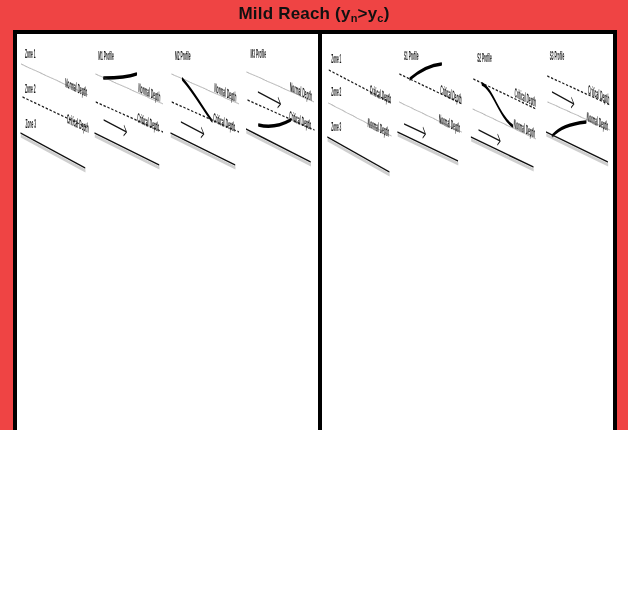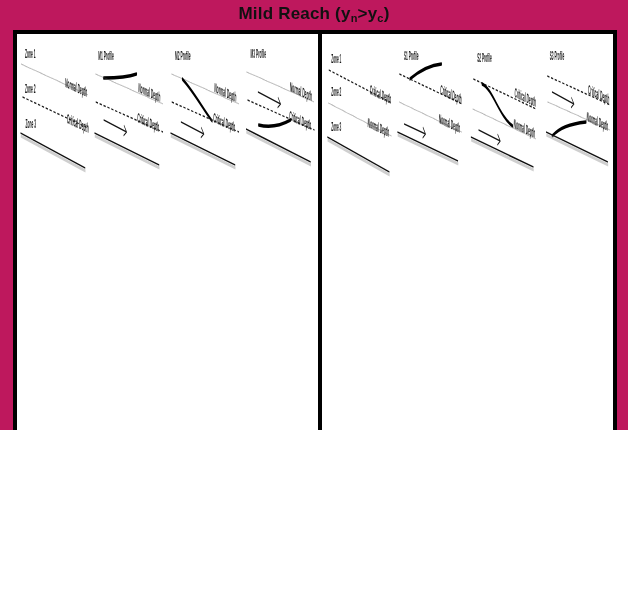--- a/index.html
+++ b/index.html
@@ -1,16 +1,16 @@
 <!DOCTYPE html>
 <html><head>
 <meta charset="utf-8">
 <style>
   html,body{margin:0;padding:0;background:#ffffff;}
-  .page{position:relative;width:628px;height:430px;background:#be185d;
+  .page{position:relative;width:628px;height:430px;background:#ef4444;
         font-family:"Liberation Sans",sans-serif;color:#000;overflow:hidden;}
   .titles{display:flex;height:30px;padding:0 13px;box-sizing:border-box;}
   .title{flex:1;text-align:center;font-size:17px;font-weight:bold;padding-top:4px;
          letter-spacing:.2px;color:#111;}
   .title sub{font-size:11px;font-weight:bold;vertical-align:-3px;}
   .frame{margin:0 11px 0 13px;height:566px;border:4px solid #000;
          box-sizing:border-box;display:flex;background:#fff;}
   .col{display:flex;flex-direction:row;border-radius:9px;}
   .col-left{width:301px;}
   .divider{width:4px;background:#000;}

